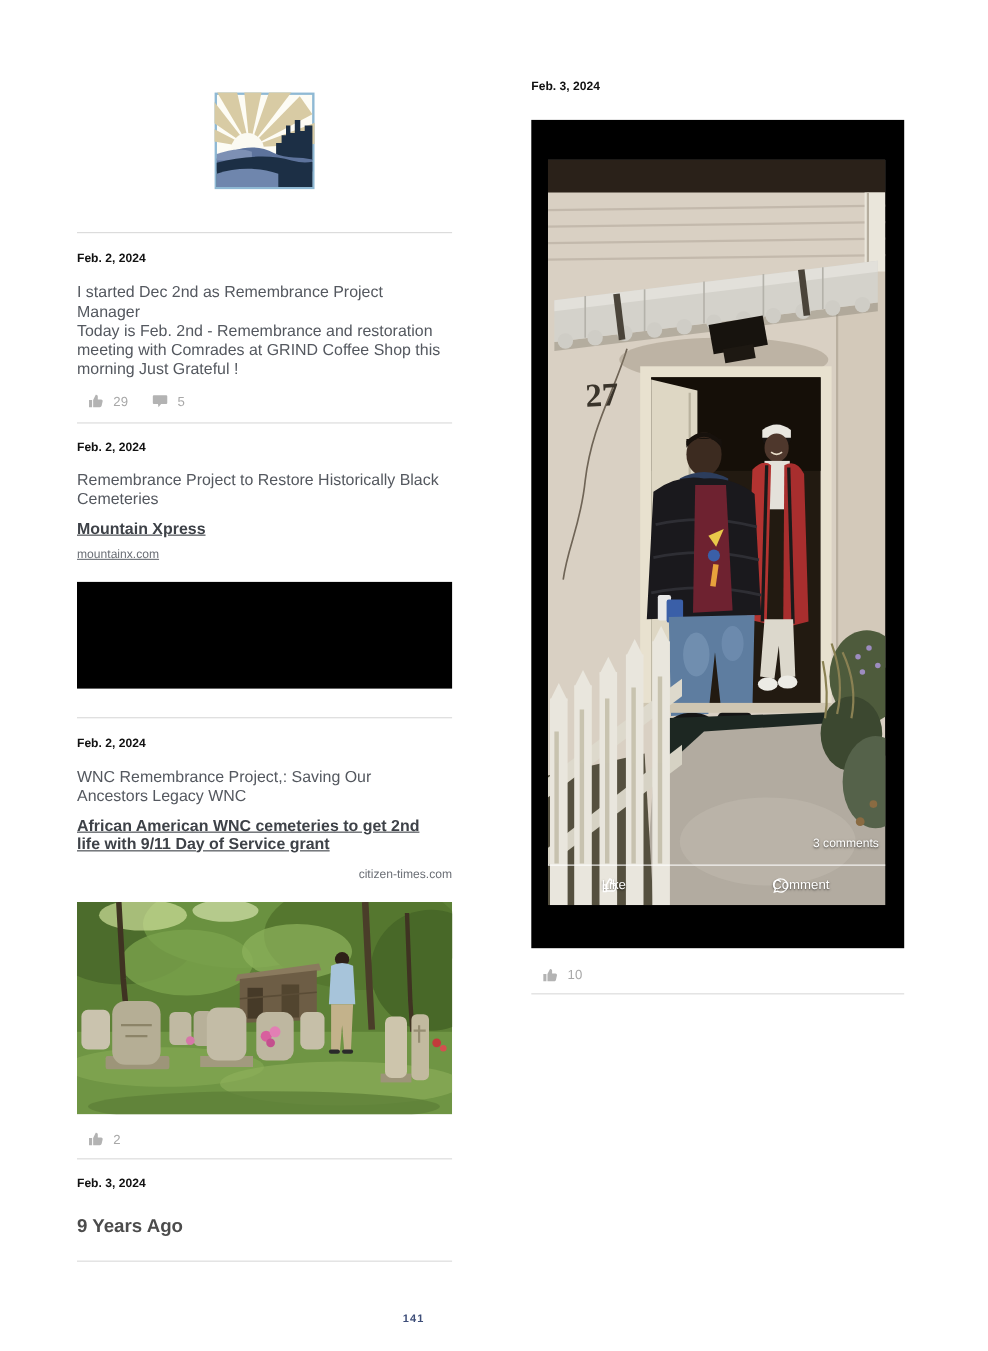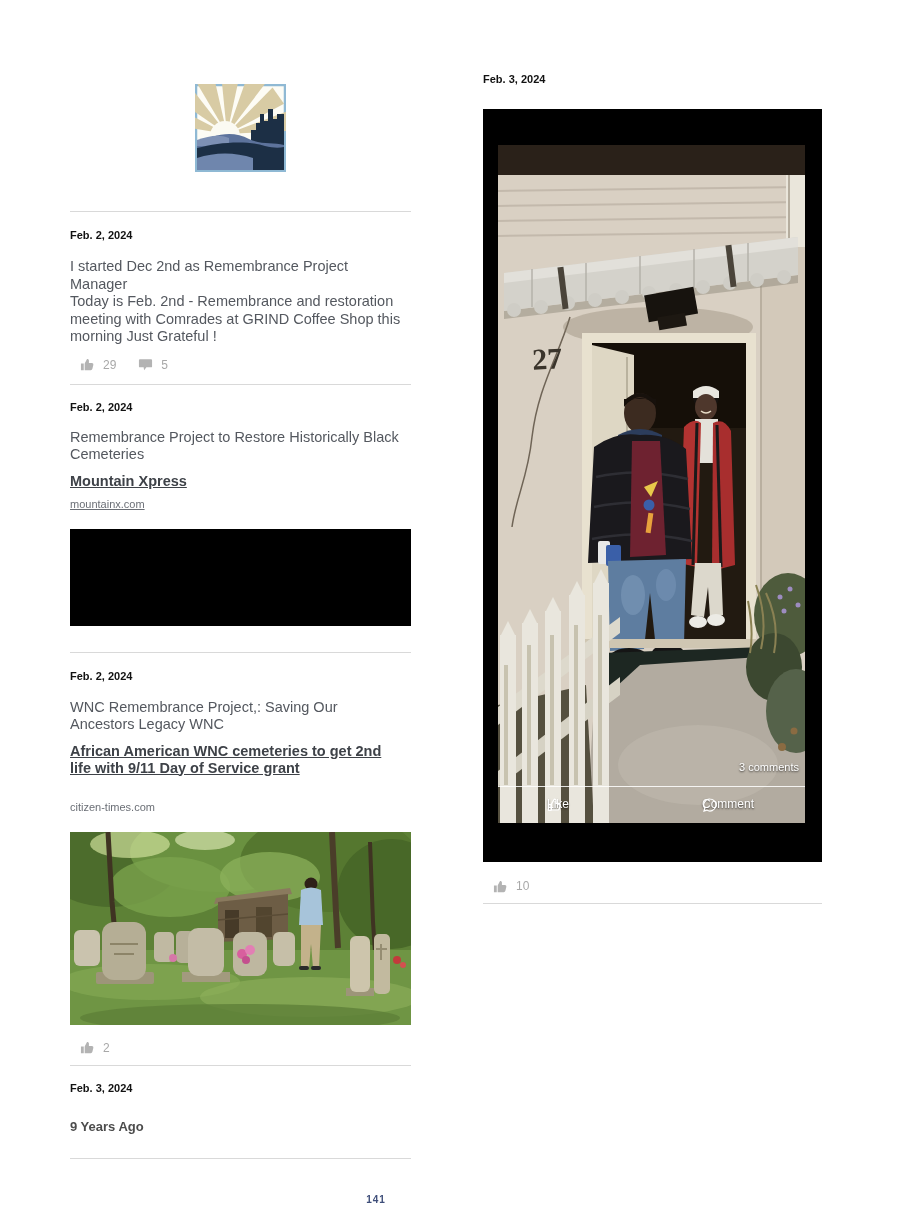--- a/index.html
+++ b/index.html
@@ -7,21 +7,21 @@
        font-family:"Liberation Sans","DejaVu Sans",sans-serif;color:#4f5359;}
   .col{position:absolute;top:0;display:flow-root;}
   .col-left{left:70px;width:341px;}
   .col-right{left:483px;width:339px;}
   .divider{border-top:1px solid #d9d9d9;height:0;}
   .date{font-size:11px;font-weight:bold;color:#121212;line-height:15px;margin:0;}
   .body-text{font-size:14.5px;line-height:17.5px;color:#54585f;margin:0;white-space:pre-line;}
   .src-title{font-size:14.5px;font-weight:bold;color:#3e4248;line-height:16px;margin:0;}
   .src-domain{font-size:11px;color:#6b6f76;line-height:12px;margin:0;}
   .headline{font-size:14.5px;font-weight:bold;color:#3e4248;line-height:17px;margin:0;white-space:pre-line;}
-  .big-title{font-size:13px;font-weight:bold;color:#4c4c4c;line-height:18px;margin:0;}
+  .big-title{font-size:17px;font-weight:bold;color:#4c4c4c;line-height:18px;margin:0;}
   .stats{display:flex;align-items:center;height:16px;padding-left:10px;
          font-size:12px;color:#a8a8a8;}
   .stats .cnt{margin-left:8px;}
   .stats .grp2{margin-left:22px;}
   .stats svg{display:block;}
   .logo-wrap{height:88px;margin-top:84px;display:flex;justify-content:center;}
   .video-box{width:341px;height:97px;background:#000;}
   .photo{display:block;}
   .fb-shot{position:relative;width:339px;height:753px;background:#000;}
   .shot-inner{position:absolute;left:15px;top:36px;width:307px;height:678px;overflow:hidden;}
@@ -31,21 +31,21 @@
   .ov-divider{position:absolute;left:0;right:0;top:641px;border-top:1px solid rgba(255,255,255,.85);}
   .ov-actions{position:absolute;left:0;right:0;top:652px;height:18px;color:#fff;font-size:12px;
               text-shadow:0 1px 2px rgba(0,0,0,.7);}
   .ov-like{position:absolute;left:49px;display:flex;align-items:center;gap:7px;}
   .ov-comment{position:absolute;left:204px;display:flex;align-items:center;gap:7px;}
   .footer-num{position:absolute;left:0;width:752px;top:1194px;text-align:center;
               font-size:10px;font-weight:bold;color:#3e4e79;letter-spacing:1px;}
   
   .mt-logo-div{margin-top:39px;}
   .m16{margin-top:16px;} .m15{margin-top:15px;} .m14{margin-top:14px;}
-  .m11{margin-top:11px;} .m9{margin-top:9px;text-decoration:underline;} .m7{margin-top:24px;}
+  .m11{margin-top:11px;} .m9{margin-top:9px;text-decoration:underline;} .m7{margin-top:12px;text-align:right;}
   .m19{margin-top:19px;} .m22{margin-top:22px;} .m26{margin-top:26px;}
 </style>
 </head>
 <body>
 
 <div class="col col-left">
 
   <div class="logo-wrap">
     <svg width="91" height="88" viewBox="0 0 91 88">
       <rect x="1" y="1" width="89" height="86" fill="#fdfcf5" stroke="#8fb9d4" stroke-width="2.5"></rect>

